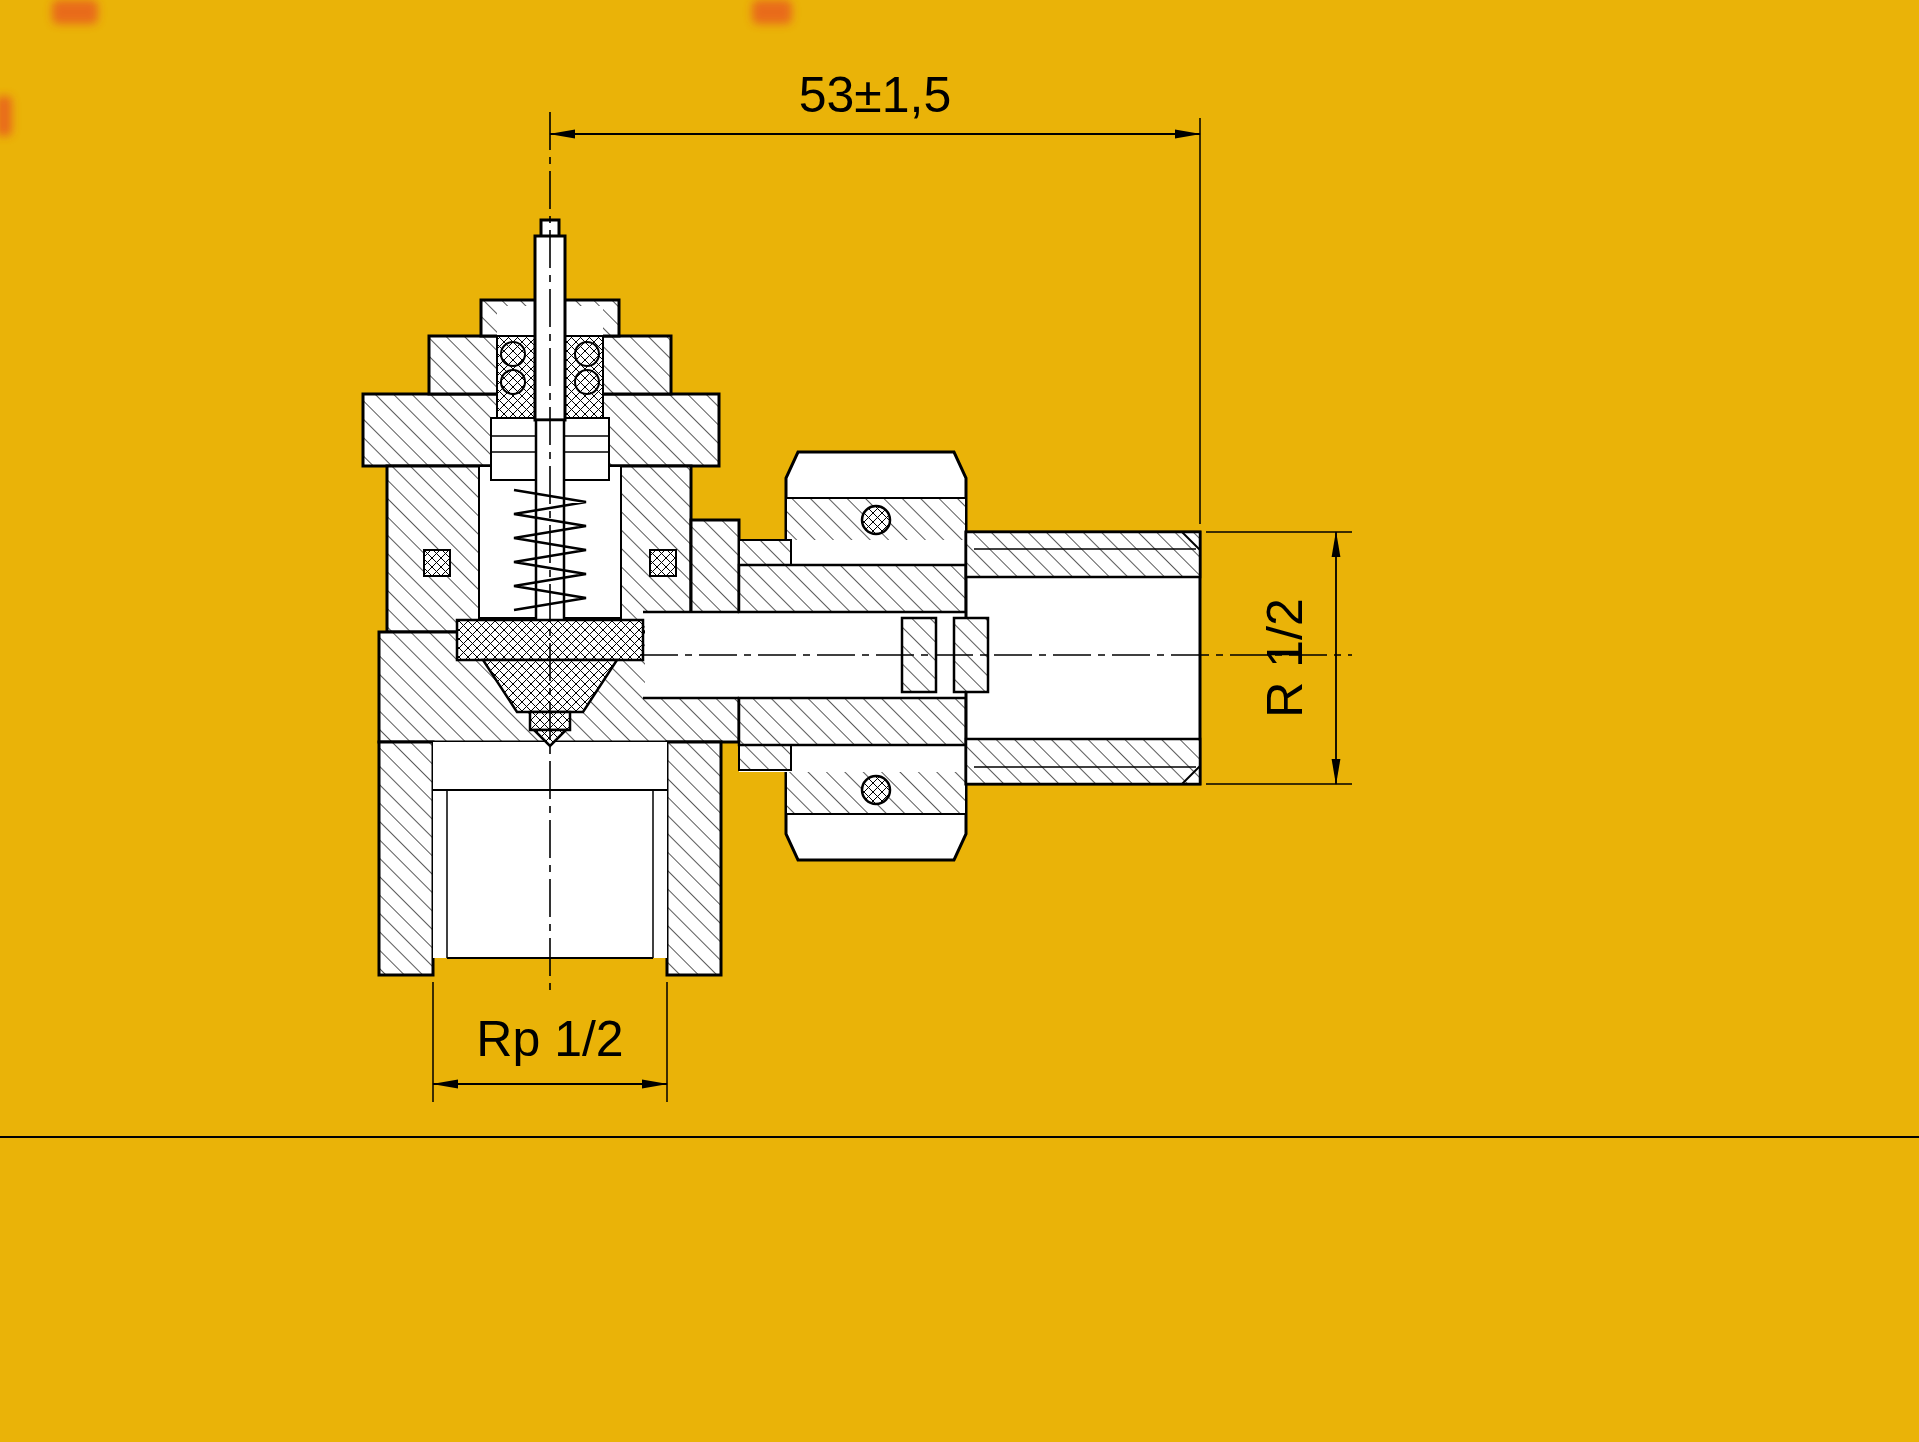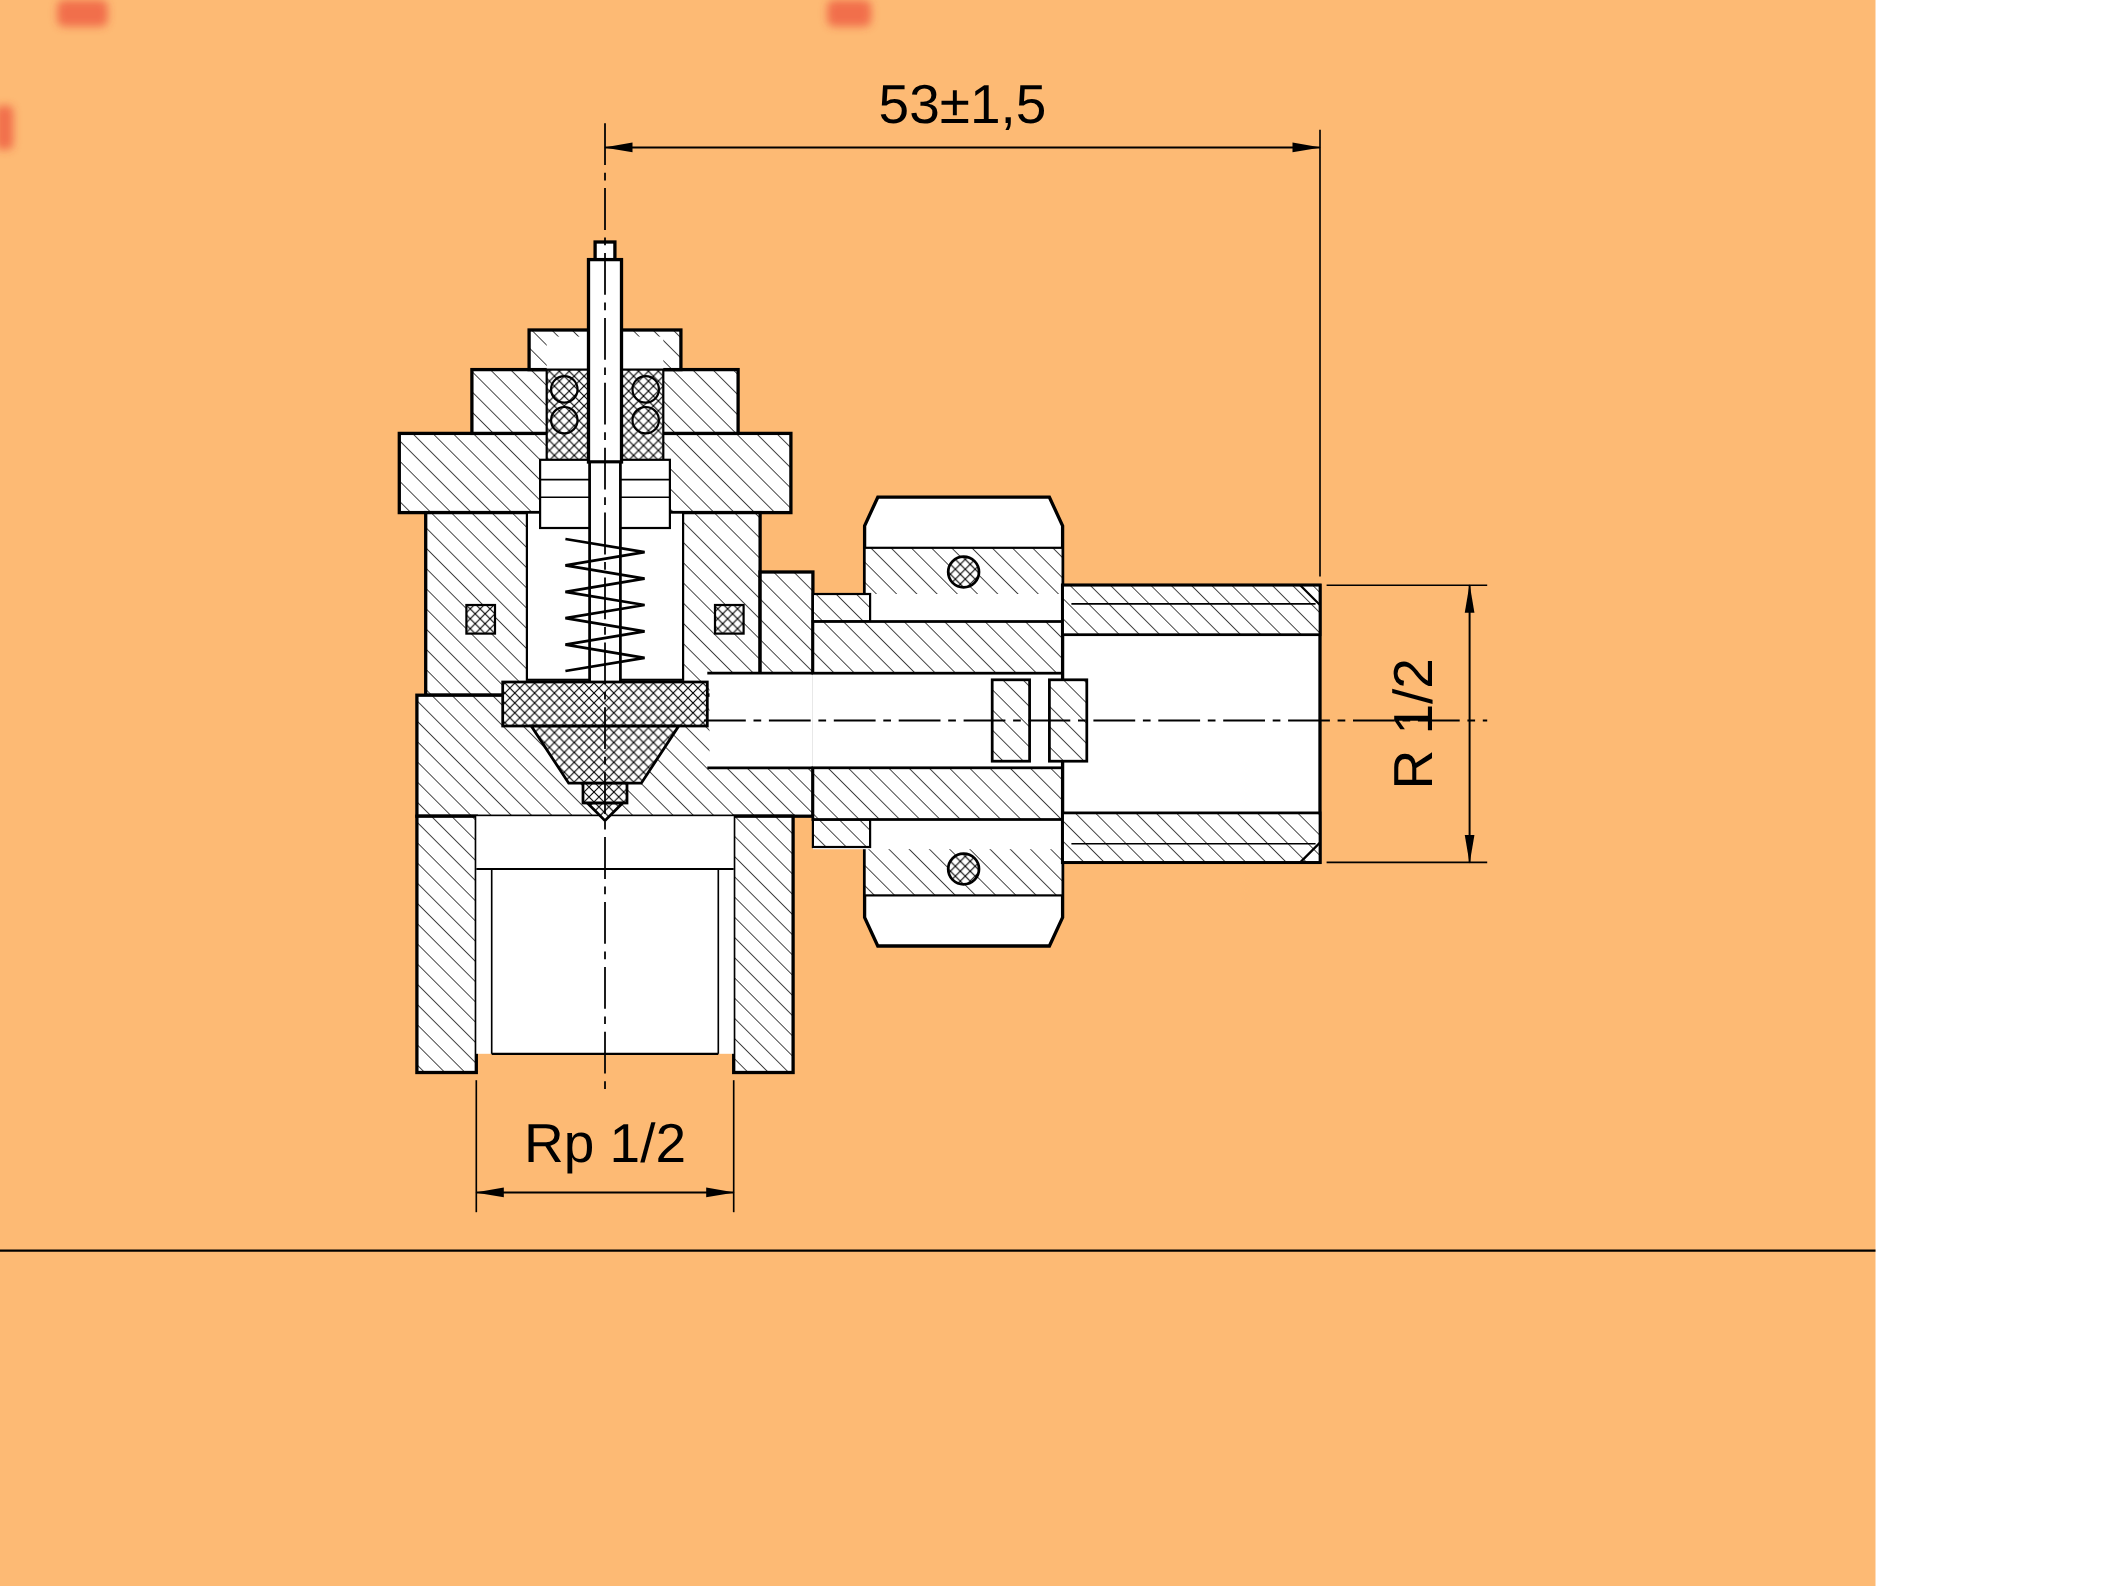--- a/index.html
+++ b/index.html
@@ -1,19 +1,19 @@
 <!DOCTYPE html>
 <html><head>
 <meta charset="utf-8">
 <style>
   html,body { margin:0; padding:0; background:#ffffff; }
   .canvas {
     position:relative;
-    width:1705px; height:1442px;
-    background:#fdba74;
+    width:1919px; height:1442px;
+    background:#eab308;
     overflow:hidden;
     font-family:"Liberation Sans", sans-serif;
   }
   svg { display:block; }
   text.dim {
     font-family:"Liberation Sans", sans-serif;
     font-size:50px;
     fill:#000000;
   }
 </style>

